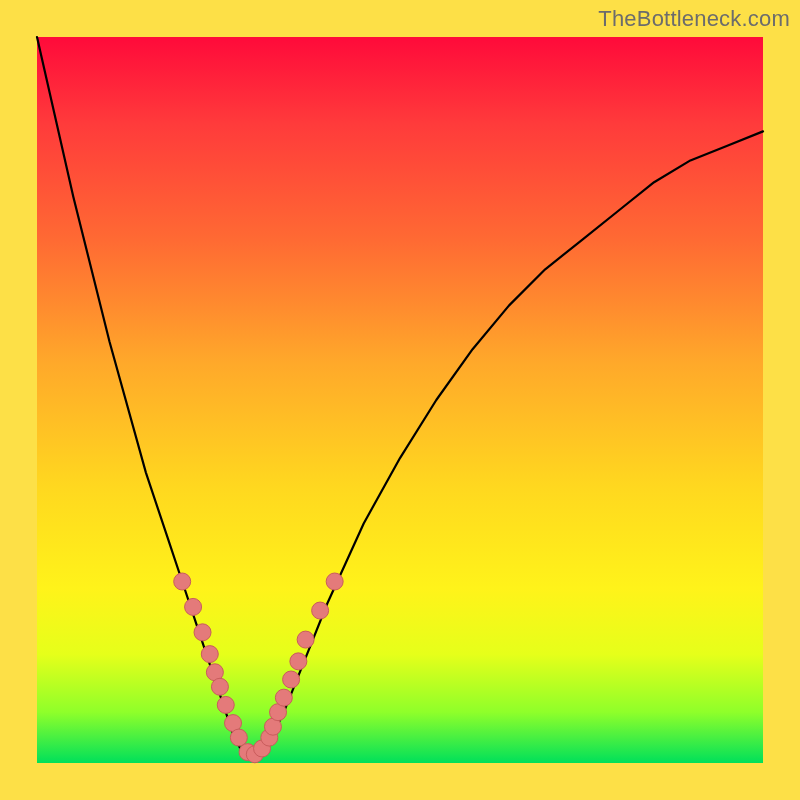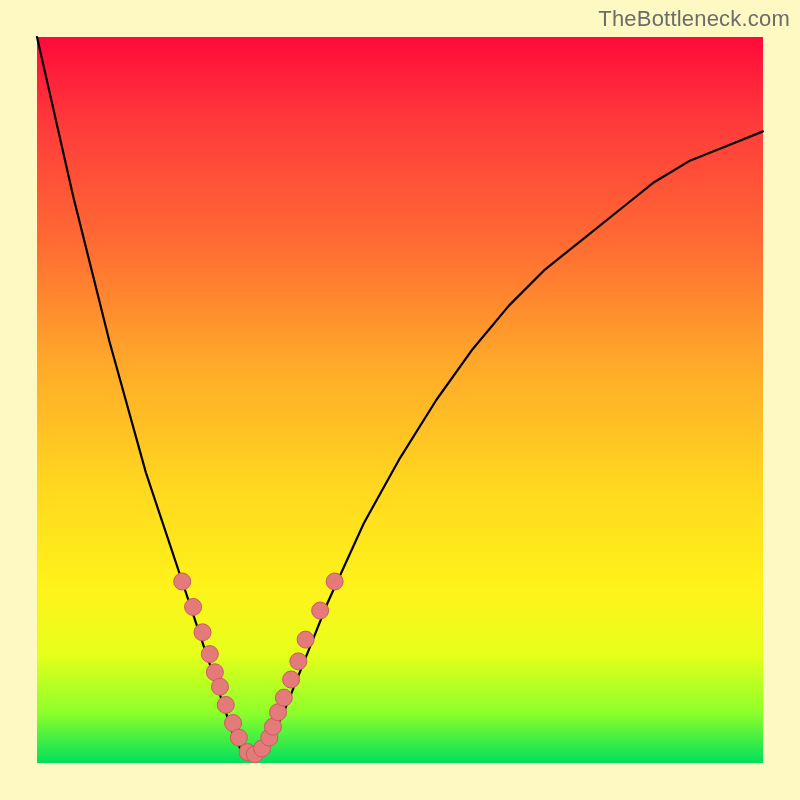--- a/index.html
+++ b/index.html
@@ -10,21 +10,21 @@
     background: #000;
     overflow: hidden;
     font-family: Arial, Helvetica, sans-serif;
   }
   .chart-frame {
     position: absolute;
     left: 0;
     top: 0;
     width: 800px;
     height: 800px;
-    background: #fef9c3;
+    background: #fde047;
   }
   .plot-area {
     position: absolute;
     left: 37px;
     top: 37px;
     width: 726px;
     height: 726px;
     background: linear-gradient(to bottom,
       #ff0a3a 0%,
       #ff3b3b 12%,

